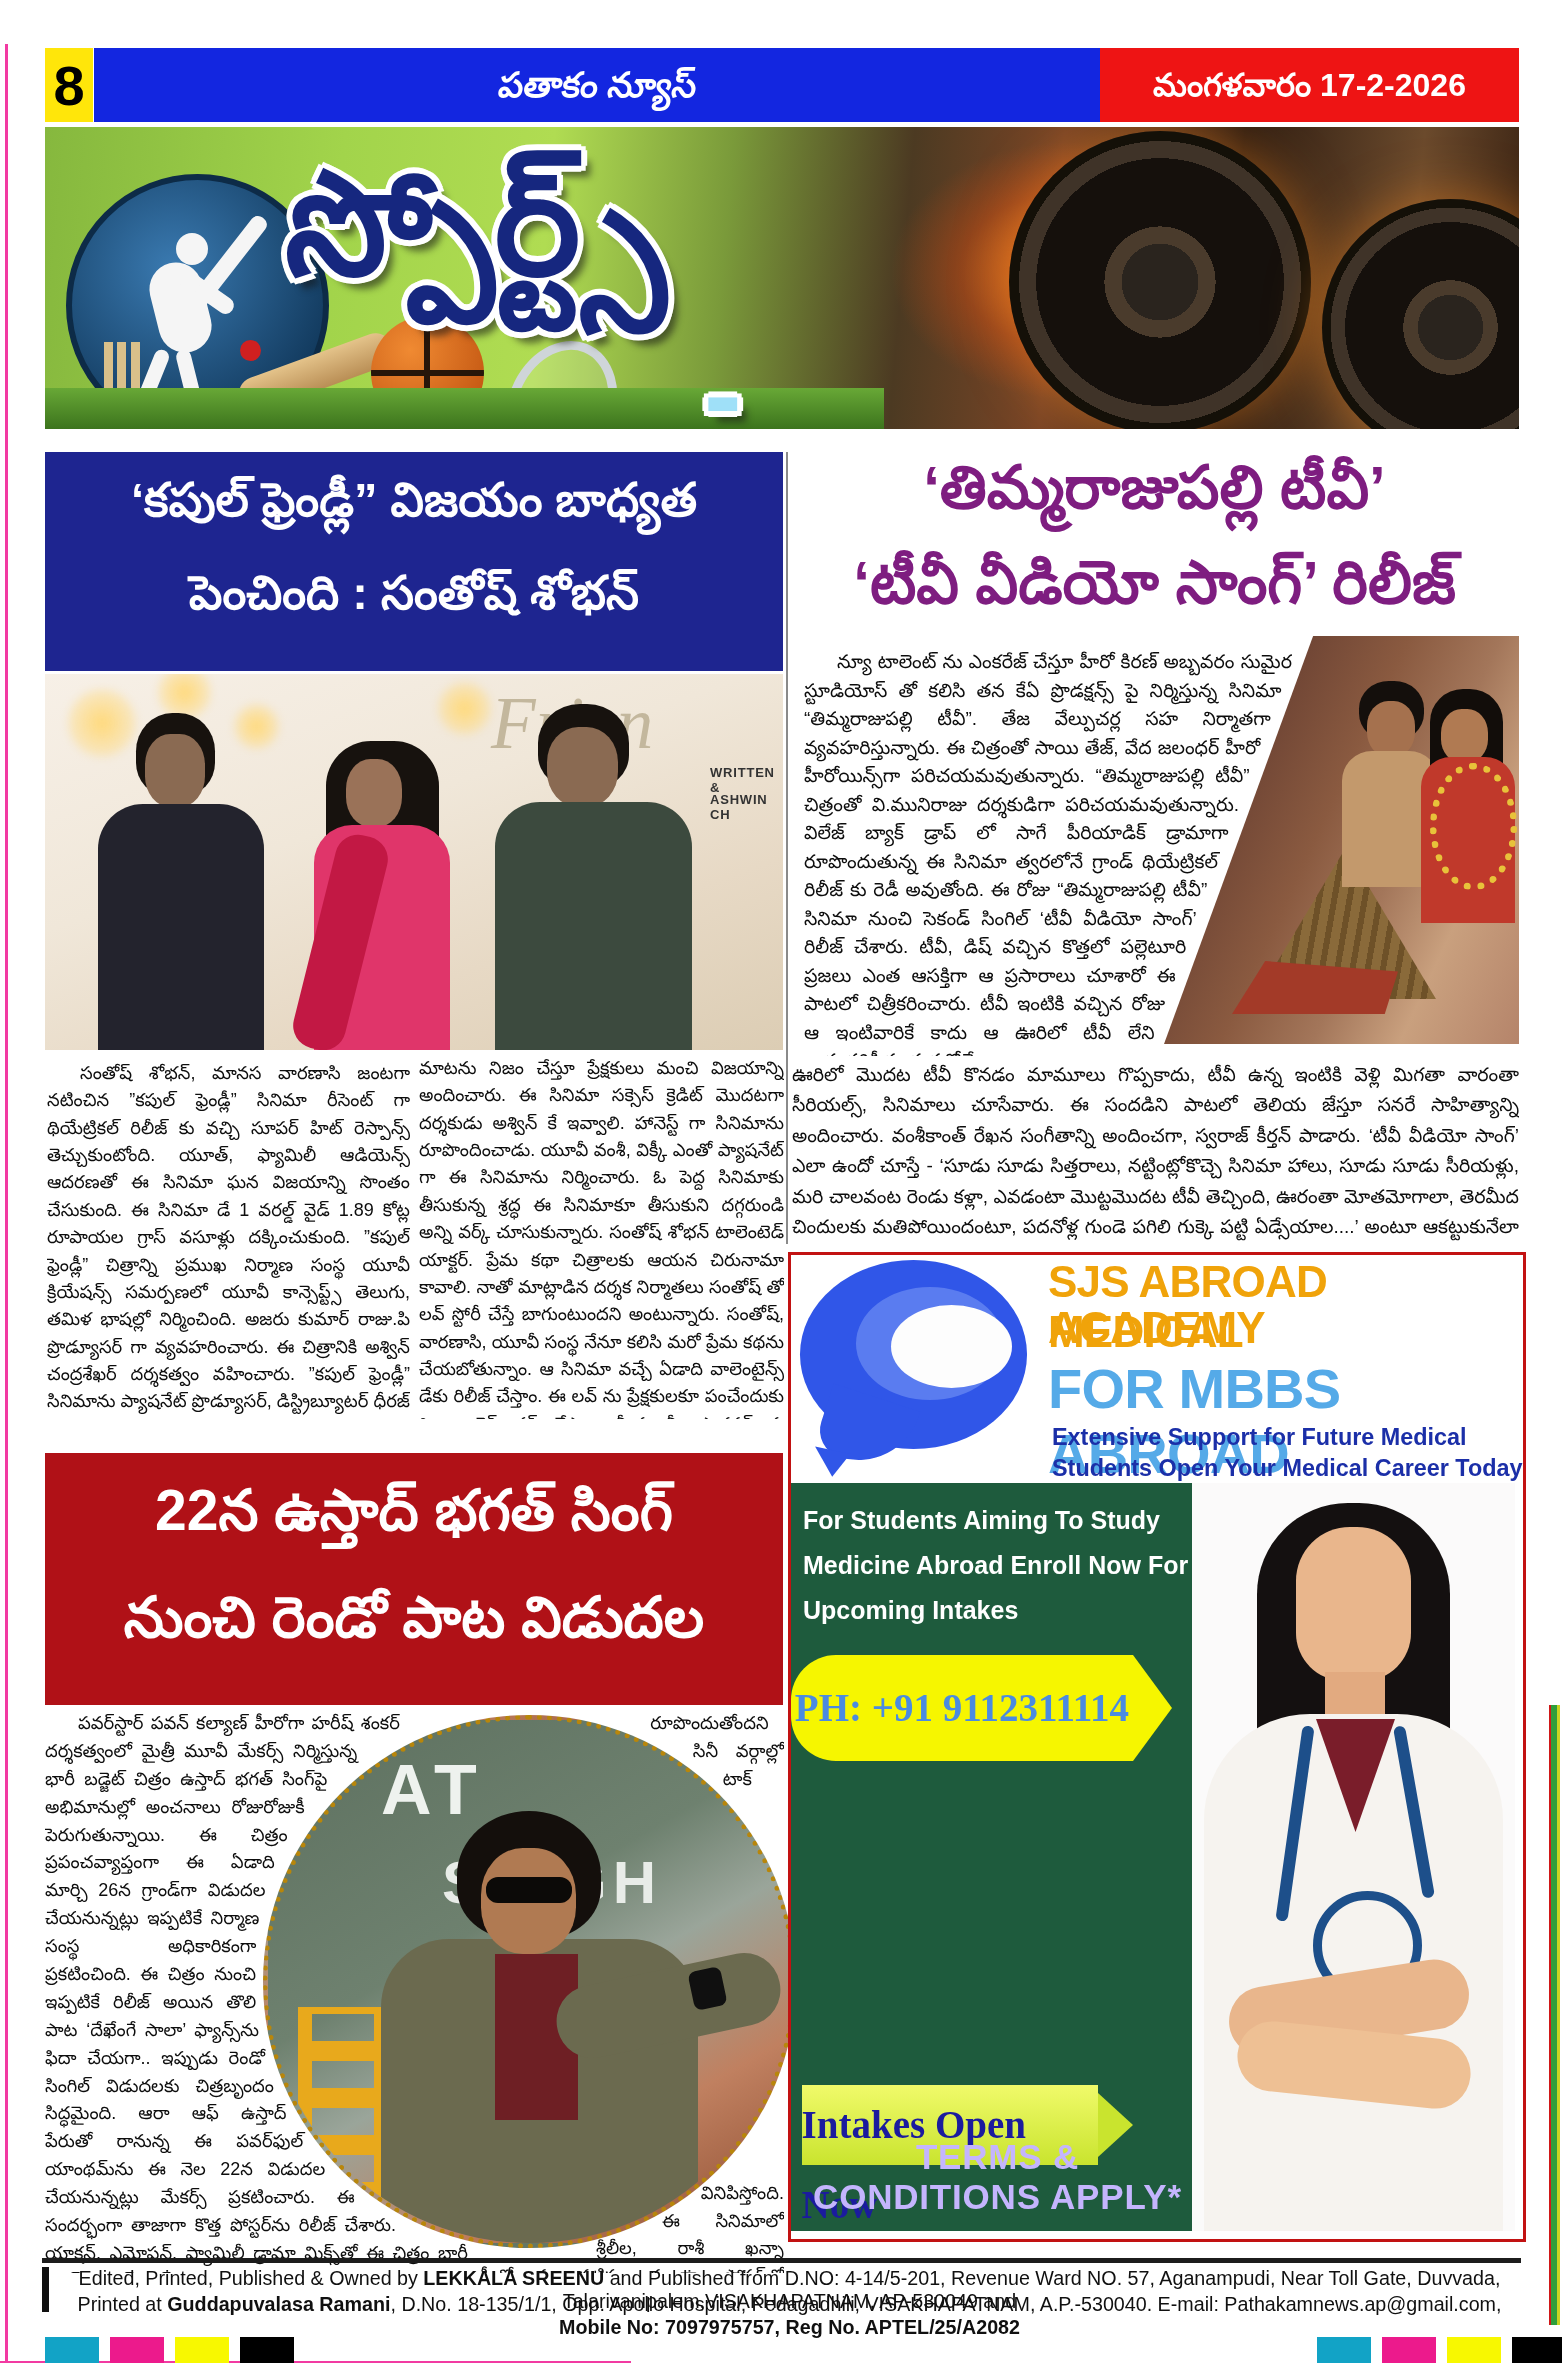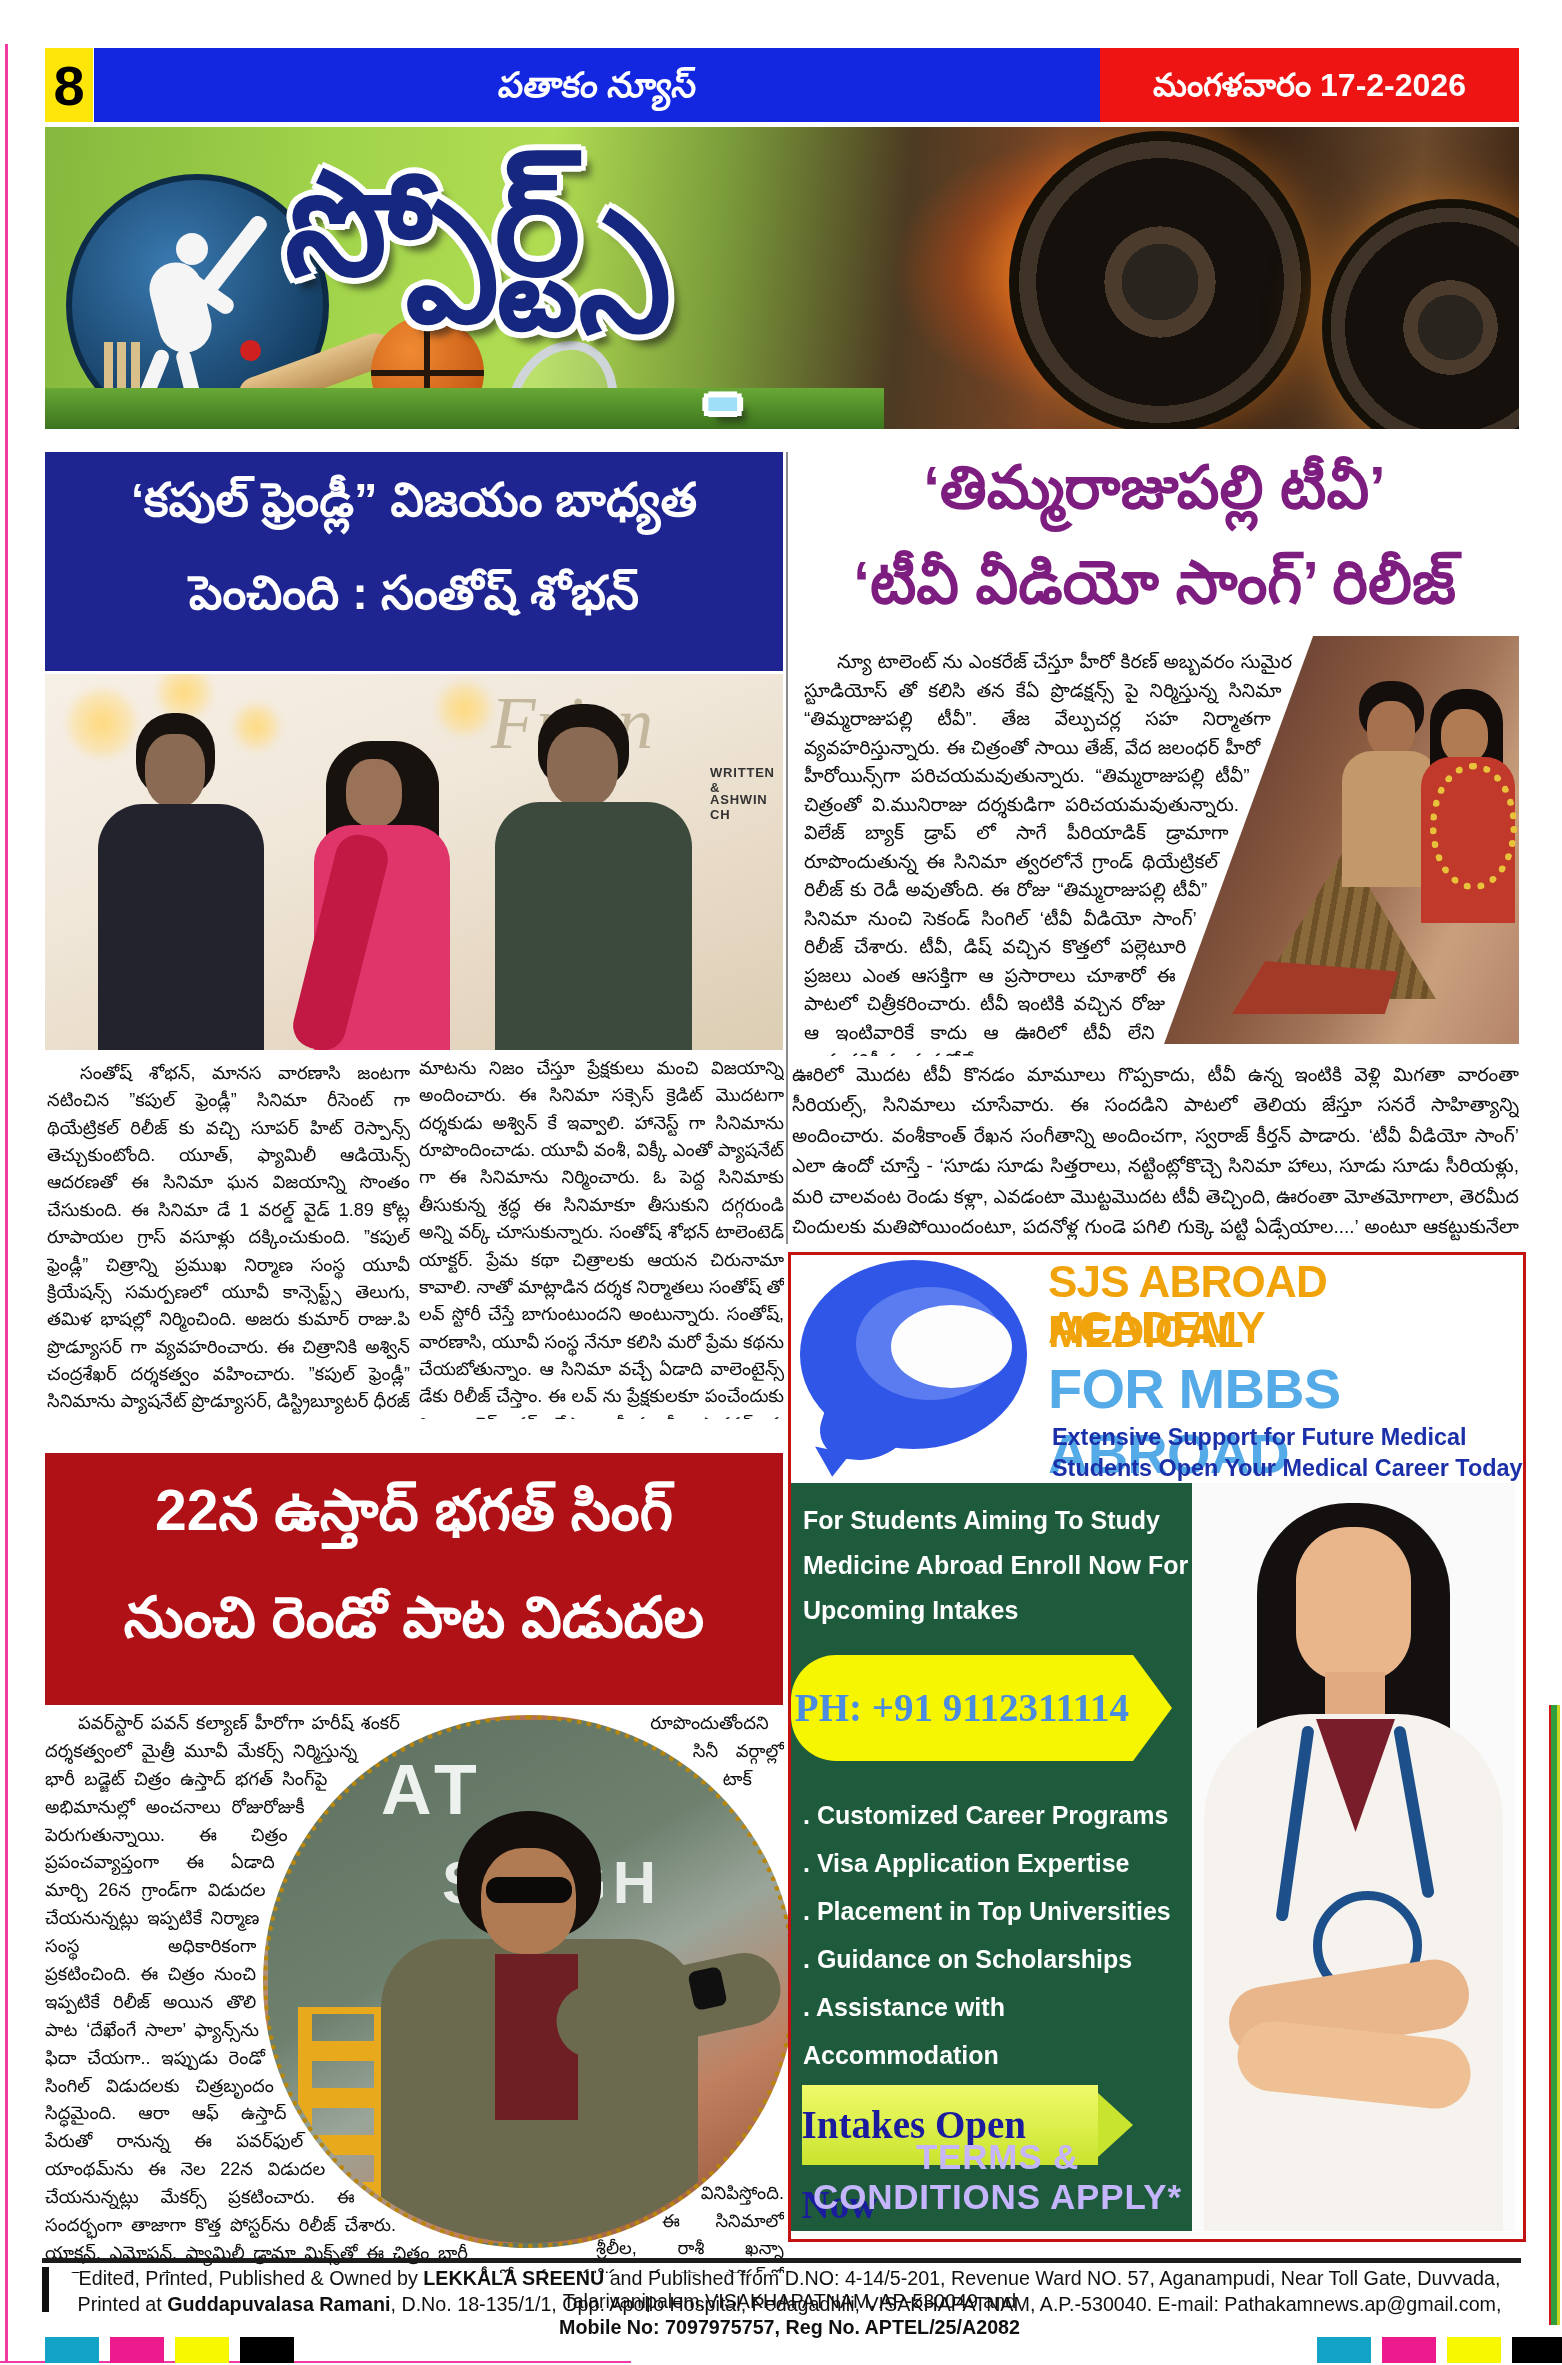--- a/index.html
+++ b/index.html
@@ -342,28 +342,20 @@
 
     <div class="abs green">
       <div class="pitch">
         <div>For Students Aiming To Study</div>
         <div>Medicine Abroad Enroll Now For</div>
         <div>Upcoming Intakes</div>
       </div>
       <div class="ph-box">
         <span>PH: +91 9112311114</span>
       </div>
-      <div class="bullets">
-        <div>. Customized Career Programs</div>
-        <div>. Visa Application Expertise</div>
-        <div>. Placement in Top Universities</div>
-        <div>. Guidance on Scholarships</div>
-        <div>. Assistance with Accommodation</div>
-        <div>. Pre-Departure Briefing</div>
-      </div>
       <div class="cta">
         <span>Intakes Open Now</span>
       </div>
       <div class="terms">TERMS &amp; CONDITIONS APPLY*</div>
     </div>
 
     <div class="abs doctor">
       <div class="d-hair"></div>
       <div class="d-face"></div>
       <div class="d-neck"></div>

